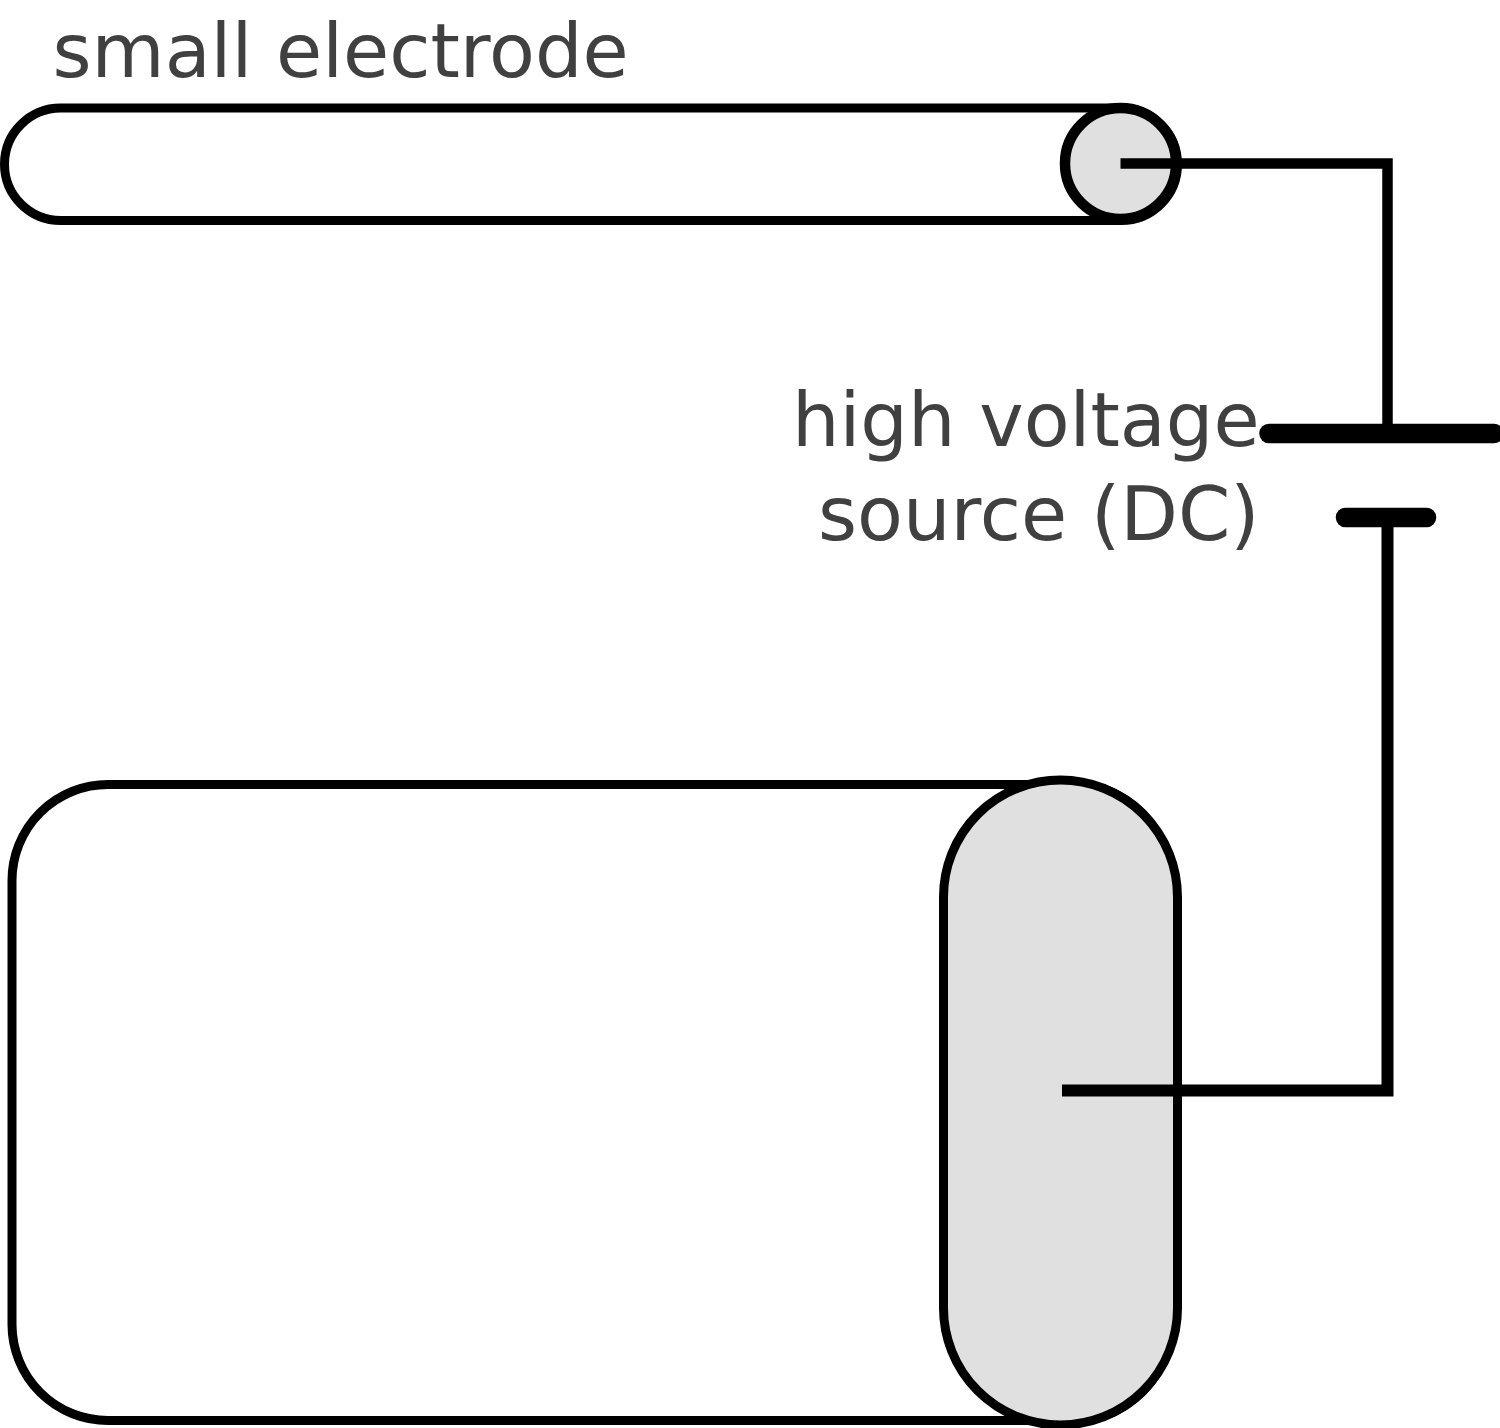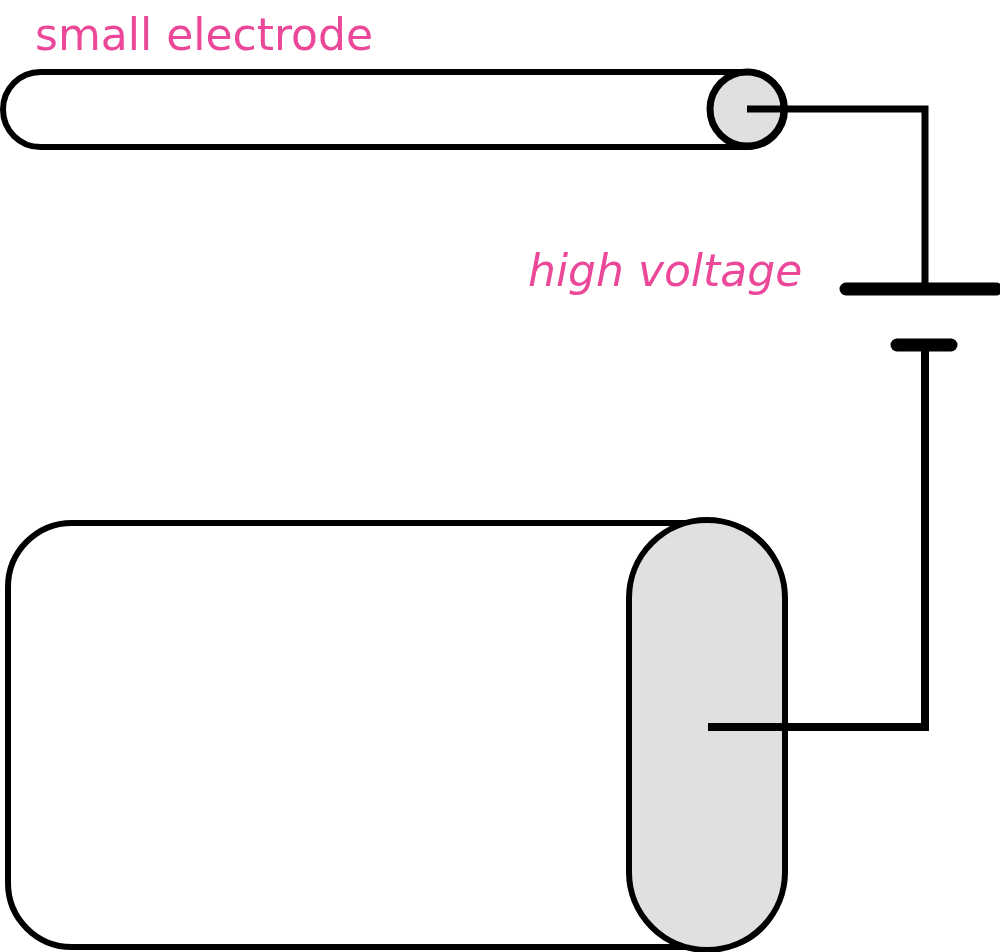--- a/index.html
+++ b/index.html
@@ -15,29 +15,29 @@
     overflow: hidden;
     font-family: "DejaVu Sans", "Liberation Sans", sans-serif;
   }
   .stage svg {
     position: absolute;
     left: 0;
     top: 0;
   }
   .label {
     position: absolute;
-    color: #ec4899;
-    font-size: 44px;
+    color: #404040;
+    font-size: 50px;
     line-height: 63px;
     white-space: nowrap;
     letter-spacing: 0px;
     text-align: right;
   }
   .lbl-small  { left: 35px;  top: 3px;   }
-  .lbl-source { left: 528px; top: 239px; font-style: italic; }
+  .lbl-source { left: 528px; top: 249px; }
   .lbl-big    { left: 33px;  top: 456px; }
 </style>
 </head>
 <body>
 
 <div class="stage">
 
   <svg width="1000" height="952" viewBox="0 0 1000 952">
 
     <rect x="3" y="72" width="782" height="75" rx="37.5" ry="37.5" stroke="#000000" stroke-width="6" fill="#ffffff"></rect>
@@ -54,16 +54,17 @@
 
     <rect x="629" y="520" width="156" height="430" rx="78" ry="78" stroke="#000000" stroke-width="6" fill="#e0e0e0"></rect>
 
     <path d="M 925 351 V 727 H 708" fill="none" stroke="#000000" stroke-width="8"></path>
   </svg>
 
   <div class="label lbl-small">small electrode</div>
 
   <div class="label lbl-source">
     <span>high voltage</span><br>
+    <span>source (DC)</span>
   </div>
 
 
 </div>
 
 </body></html>

